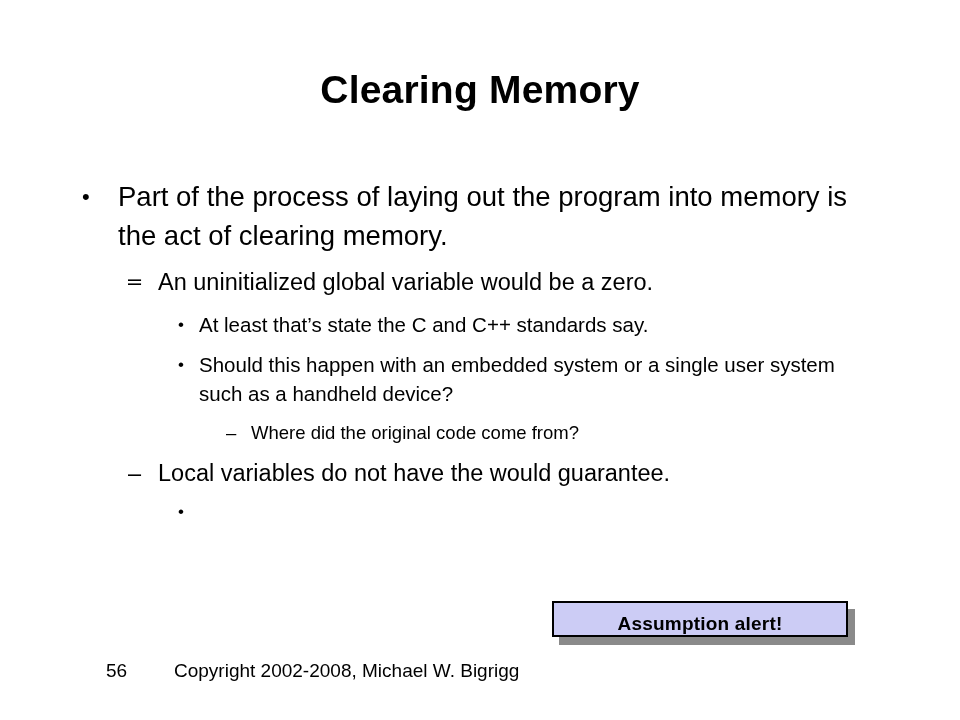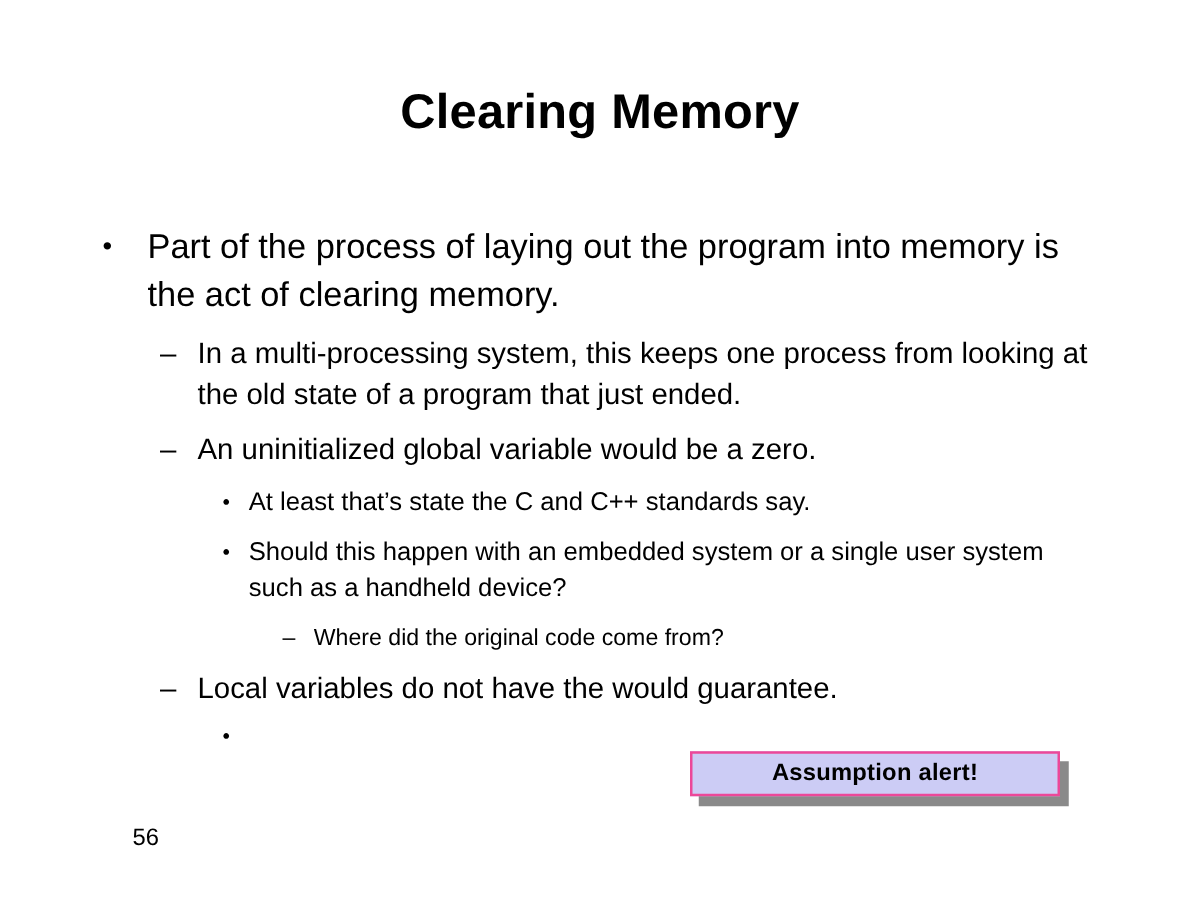--- a/index.html
+++ b/index.html
@@ -118,23 +118,23 @@
     background: #8a8a8a;
   }
   #callout-box {
     position: absolute;
     left: 0;
     top: 0;
     width: 296px;
     height: 36px;
     box-sizing: border-box;
     background: #ccccf5;
-    border: 2px solid #ec4899;
+    border: 2px solid #000000;
     display: flex;
-    align-items: center;
+    align-items: flex-end;
     justify-content: center;
   }
   #callout-label {
     font-size: 19px;
     font-weight: bold;
     color: #000000;
     white-space: pre;
     letter-spacing: 0.2px;
   }
 
@@ -171,21 +171,20 @@
 
   <div id="body-outline">
 
     <div class="bullet-row lvl1">
       <span class="marker">•</span>
       <span class="btext">Part of the process of laying out the program into memory is the act of clearing memory.</span>
     </div>
 
     <div class="bullet-row lvl2 gap-before">
       <span class="marker">–</span>
-      <span class="btext">In a multi-processing system, this keeps one process from looking at the old state of a program that just ended.</span>
     </div>
 
     <div class="bullet-row lvl2">
       <span class="marker">–</span>
       <span class="btext">An uninitialized global variable would be a zero.</span>
     </div>
 
     <div class="bullet-row lvl3 gap-before">
       <span class="marker">•</span>
       <span class="btext">At least that’s state the C and C++ standards say.</span>
@@ -214,15 +213,16 @@
 
   <div id="callout-wrap">
     <div id="callout-shadow"></div>
     <div id="callout-box">
       <span id="callout-label">Assumption alert!</span>
     </div>
   </div>
 
   <div id="footer">
     <span id="footer-page">56</span>
+    <span id="footer-copyright">Copyright 2002-2008, Michael W. Bigrigg</span>
   </div>
 
 </div>
 
 </body></html>

